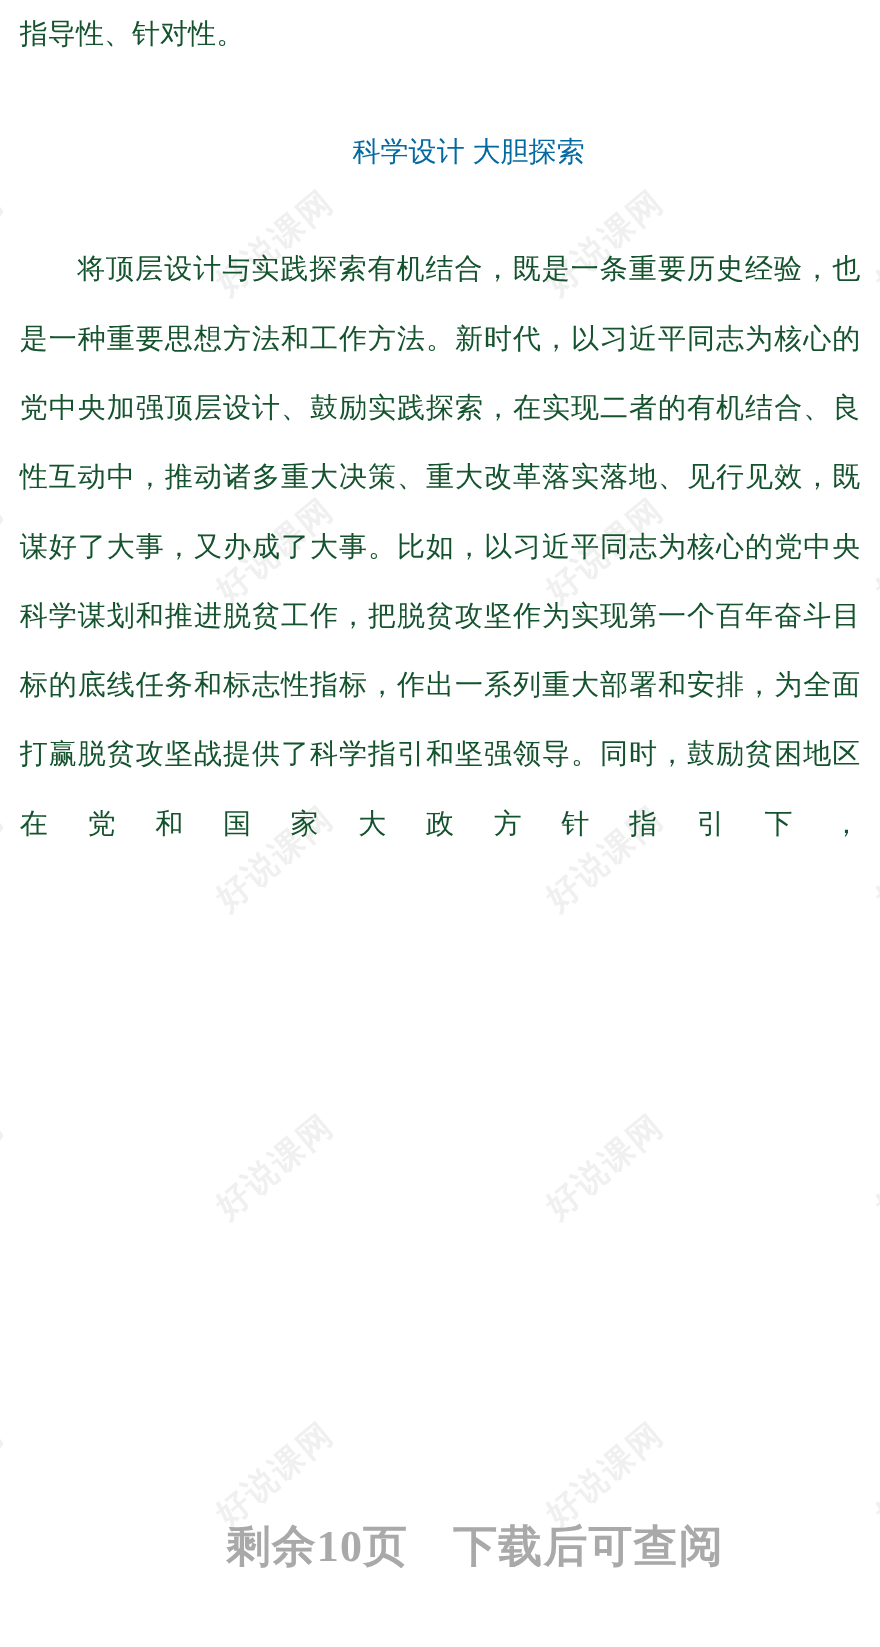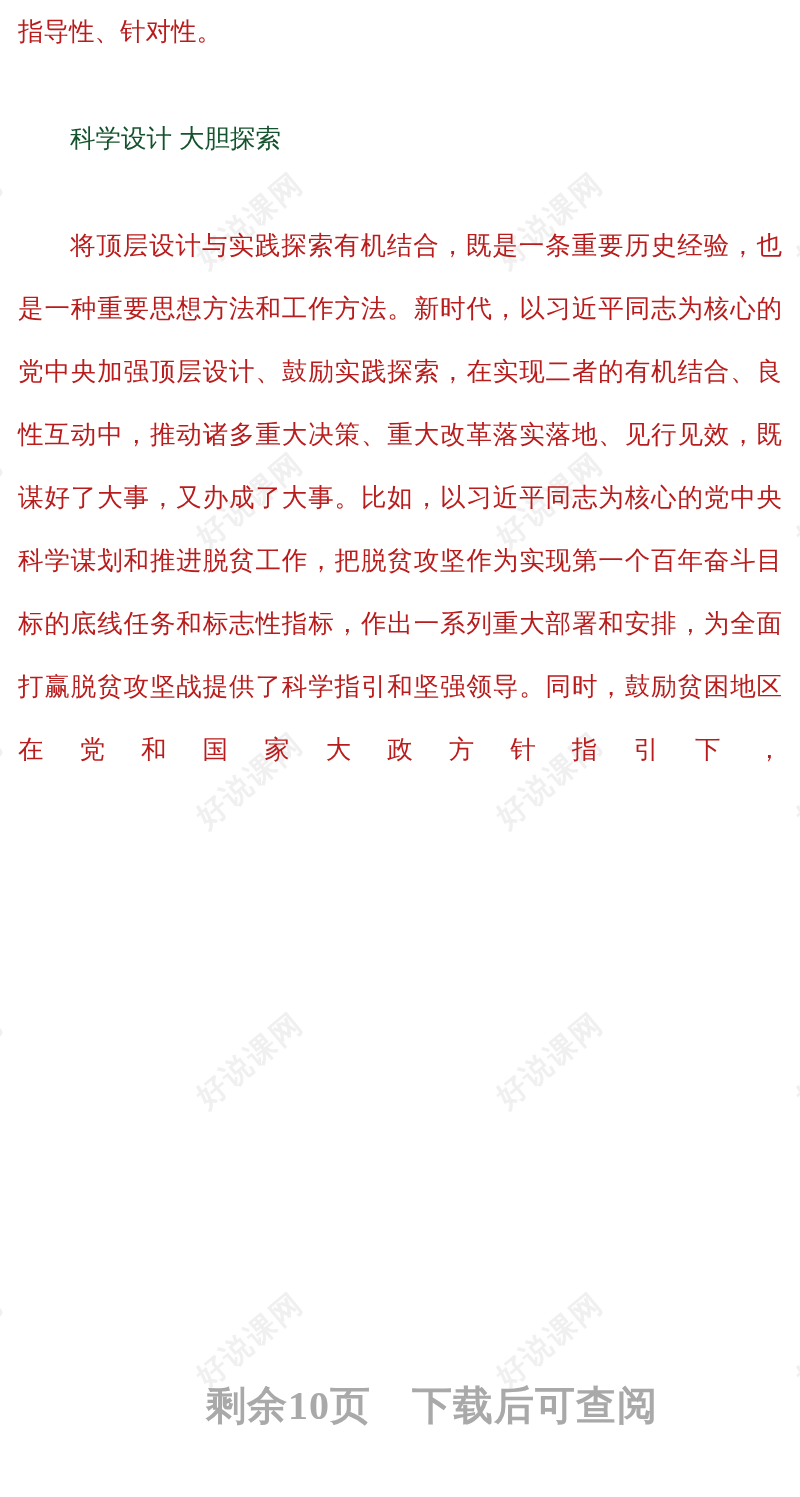--- a/index.html
+++ b/index.html
@@ -56,43 +56,43 @@
     z-index: 1;
     padding: 0 18px;
     box-sizing: border-box;
     width: 800px;
   }
 
   .para {
     margin: 0;
     font-size: 25.5px;
     line-height: 63px;
-    color: #b91c1c;
+    color: #14532d;
     text-align: justify;
     text-justify: inter-character;
     letter-spacing: 0px;
     font-family: "Liberation Sans", "DejaVu Sans", sans-serif;
   }
   .para.indent {
     text-indent: 52px;
   }
   .para.last-line-full {
     text-align-last: justify;
   }
   .para.normal-end {
     text-align-last: left;
   }
 
   .heading-line {
     margin: 0;
     font-size: 25.5px;
     line-height: 63px;
-    color: #14532d;
+    color: #0369a1;
     text-indent: 52px;
-    text-align: left;
+    text-align: center;
     font-family: "Liberation Sans", "DejaVu Sans", sans-serif;
   }
 
   .spacer-sm { height: 22px; }
 
   
   #footer-banner {
     position: absolute;
     left: 16px;
     right: 0;

